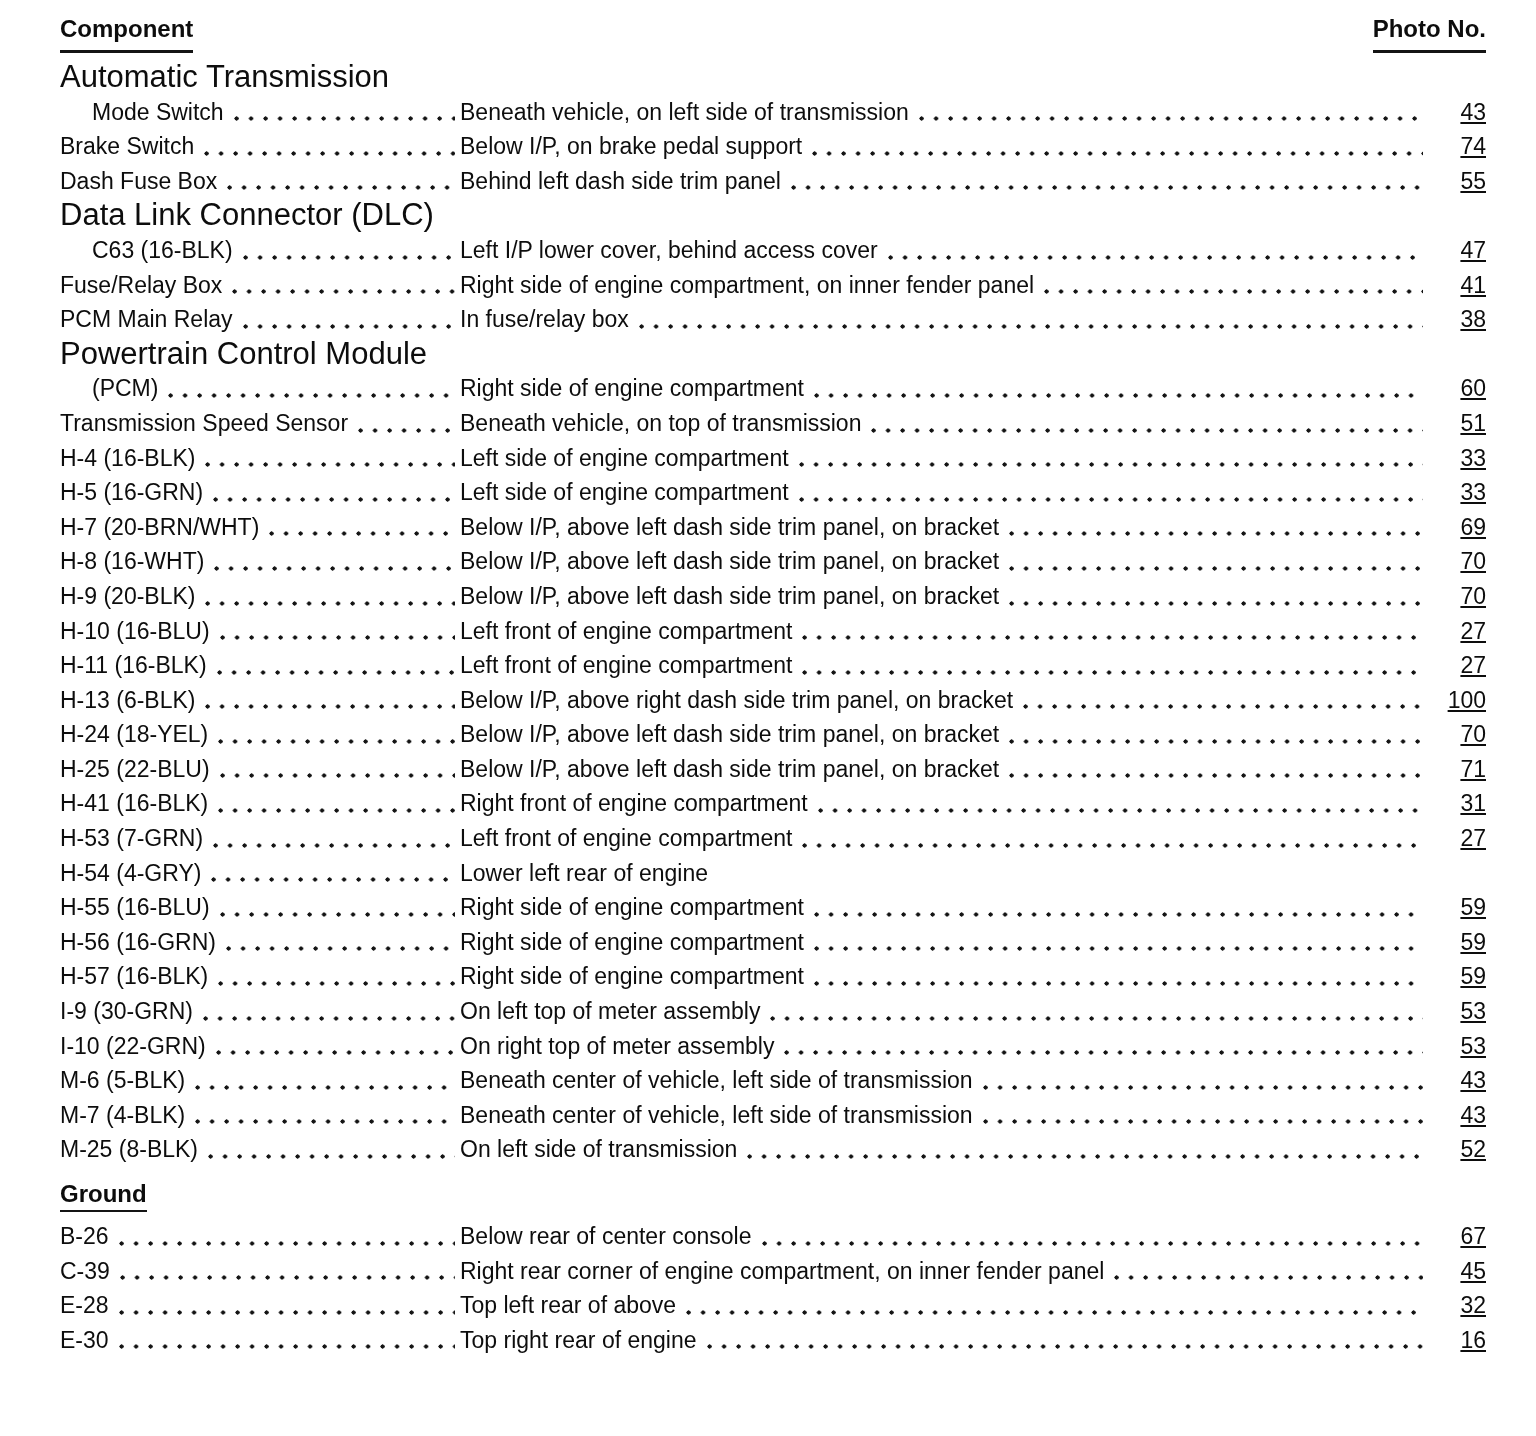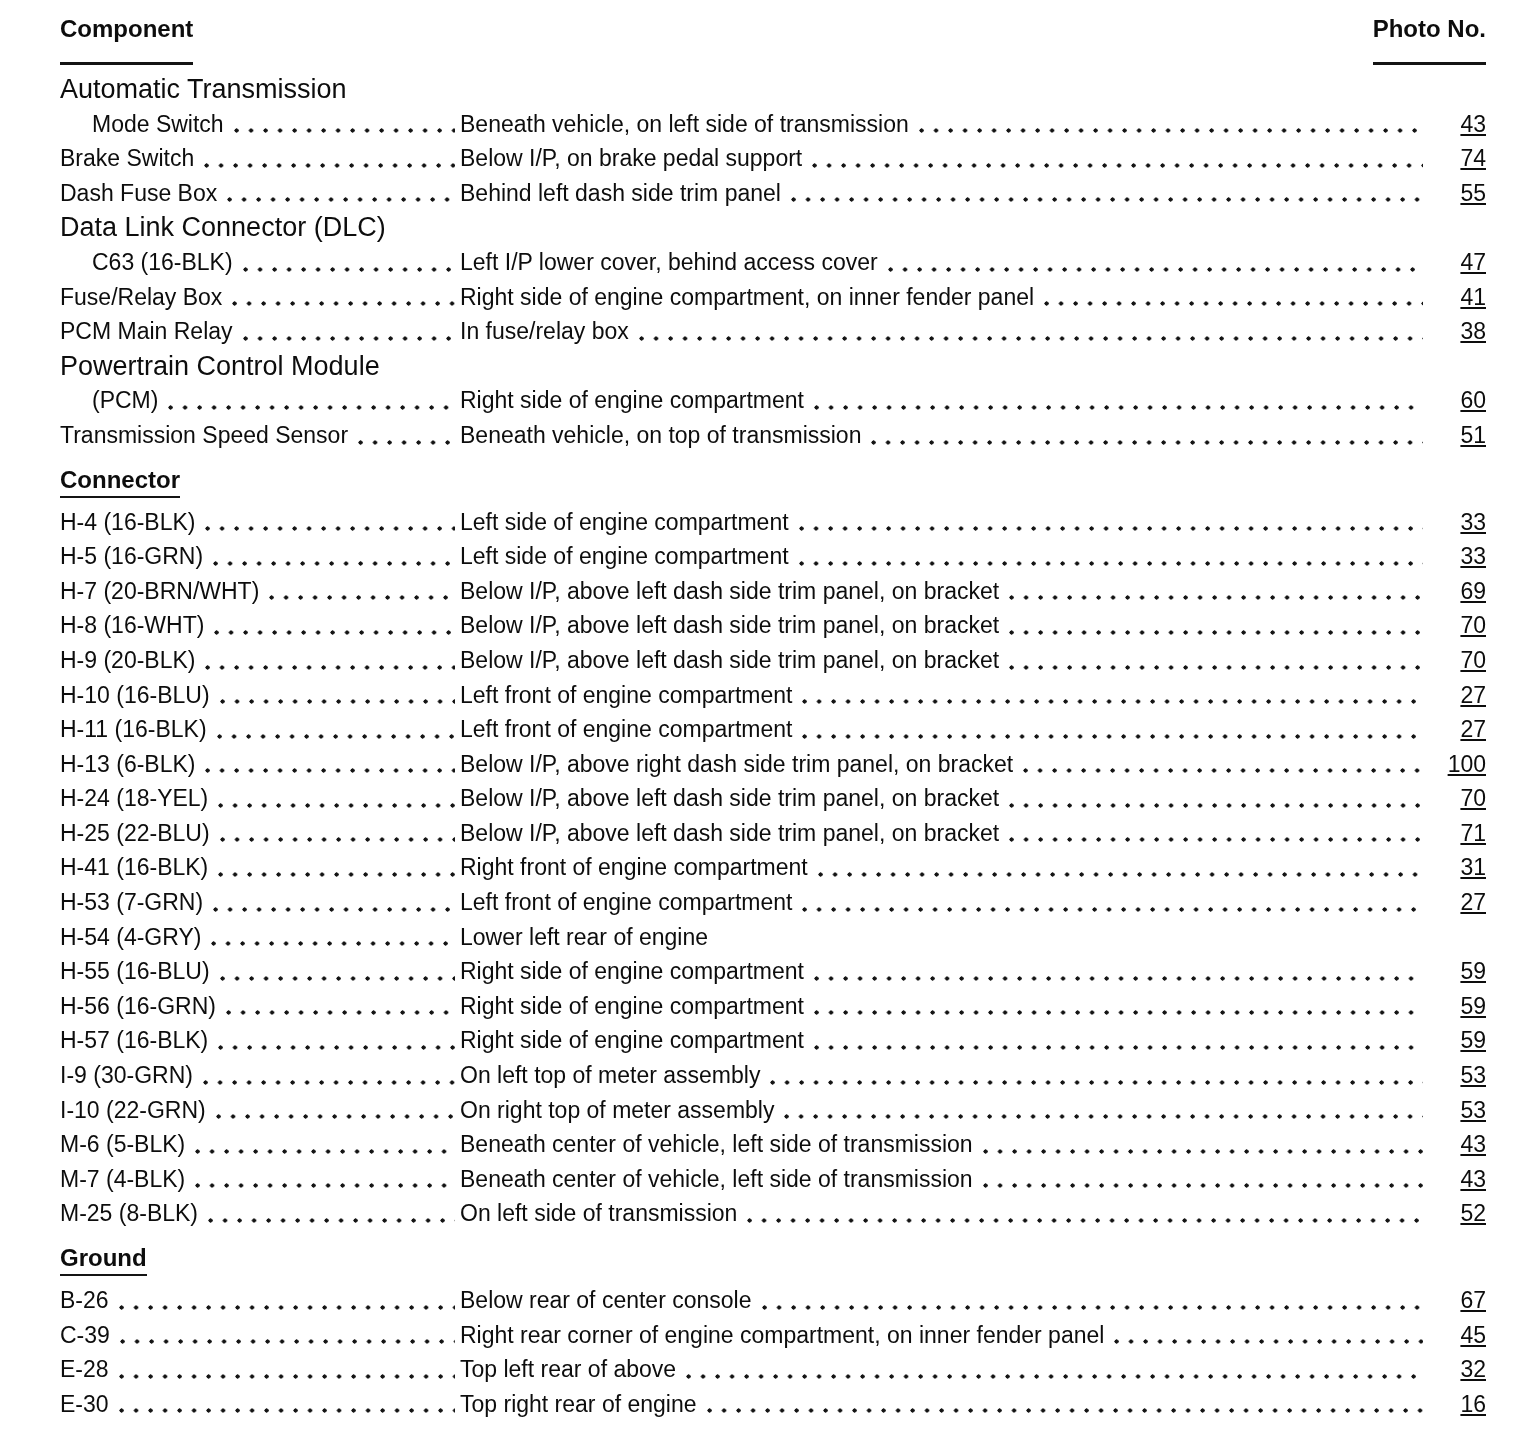--- a/index.html
+++ b/index.html
@@ -8,25 +8,25 @@
     width: 1536px; height: 1436px;
     font-family: "Liberation Sans", sans-serif;
     color: #0d0d0d;
     overflow: hidden;
   }
   .page { padding: 14px 50px 0 60px; }
 
   .header-row { display: flex; justify-content: space-between; align-items: flex-start; margin-bottom: 7px; }
   .col-header {
     font-weight: bold; font-size: 24px; line-height: 30px;
-    border-bottom: 3px solid #141414; padding-bottom: 18px;
+    border-bottom: 3px solid #141414; padding-bottom: 6px;
   }
 
   .row { display: flex; height: 34.6px; }
-  .pre-row { height: 34.6px; line-height: 34.6px; font-size: 27px; white-space: nowrap; }
+  .pre-row { height: 34.6px; line-height: 34.6px; font-size: 31px; white-space: nowrap; }
   .name-cell { width: 400px; display: flex; min-width: 0; }
   .name-cell.indent { padding-left: 32px; }
   .loc-cell { flex: 1; display: flex; min-width: 0; text-align: center; }
   .name, .loc { white-space: nowrap; line-height: 34.6px; font-size: 23px; }
   .photo { width: 58px; text-align: right; line-height: 34.6px; font-size: 23px; text-decoration: underline; }
 
   .dots { flex: 1; position: relative; min-width: 0; }
   .dots::after {
     content: "";
     position: absolute; left: 10px; right: 5px; bottom: 8px; height: 5px;
@@ -135,21 +135,20 @@
     <div class="name-cell">
       <span class="name">Transmission Speed Sensor</span>
       <span class="dots"></span>
     </div>
     <div class="loc-cell">
       <span class="loc">Beneath vehicle, on top of transmission</span>
       <span class="dots"></span>
     </div>
     <div class="photo">51</div>
   </div>
-      <div class="section-head"><span class="section-title">Connector</span></div>
       <div class="row">
     <div class="name-cell">
       <span class="name">H-4 (16-BLK)</span>
       <span class="dots"></span>
     </div>
     <div class="loc-cell">
       <span class="loc">Left side of engine compartment</span>
       <span class="dots"></span>
     </div>
     <div class="photo">33</div>

